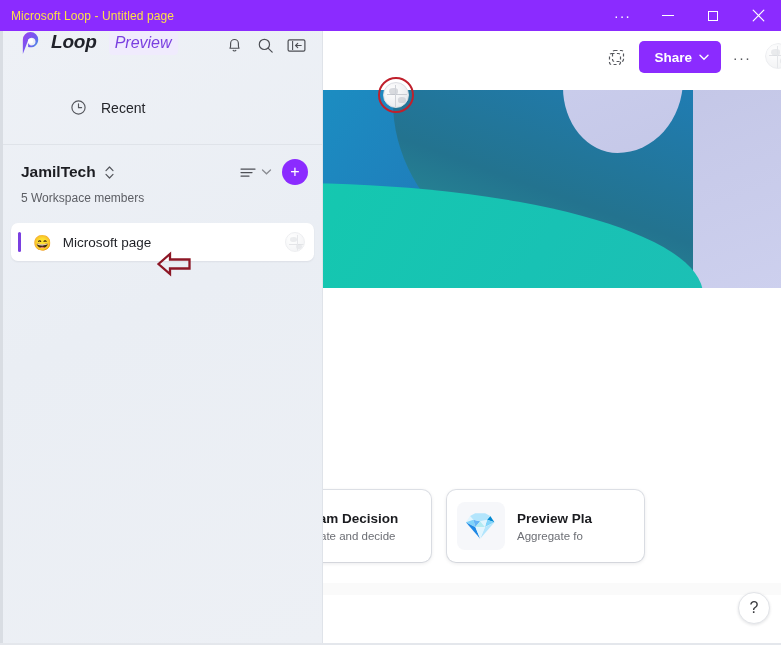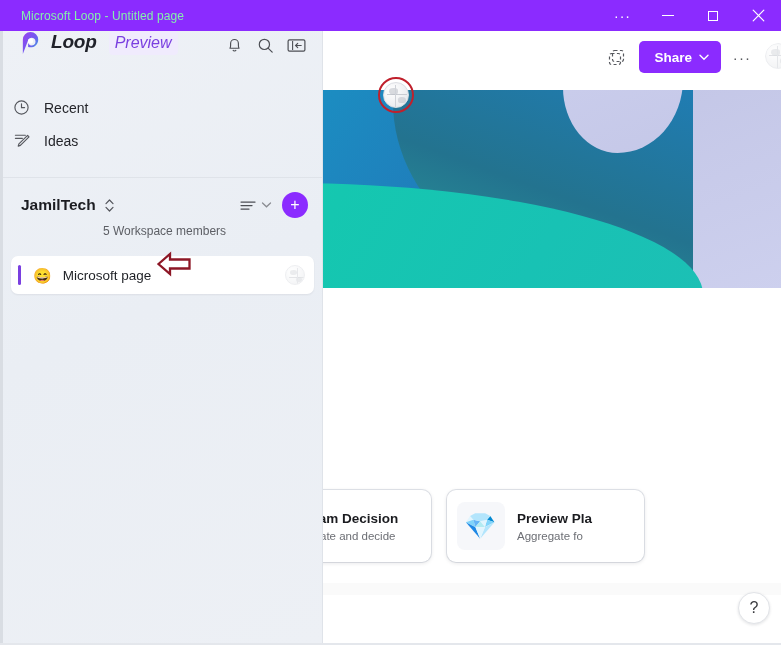--- a/index.html
+++ b/index.html
@@ -18,23 +18,23 @@
 
   
   .titlebar {
     position: absolute; left: 0; top: 0;
     width: 781px; height: 31px;
     background: #8b2bff;
     display: flex; align-items: center;
     z-index: 60;
   }
   .titlebar-title {
-    margin-left: 21px;
+    margin-left: 11px;
     font-size: 12px;
-    color: #86efac;
+    color: #fde047;
     letter-spacing: 0.1px;
     white-space: nowrap;
   }
   .titlebar-controls {
     margin-left: auto;
     display: flex; align-items: stretch; height: 31px;
   }
   .tb-btn {
     width: 45px; height: 31px;
     display: flex; align-items: center; justify-content: center;
@@ -332,21 +332,21 @@
     margin-left: auto;
     display: flex; align-items: center; gap: 3px;
   }
   .sb-icon-btn {
     width: 28px; height: 28px;
     display: flex; align-items: center; justify-content: center;
     color: #4c4e54;
     cursor: pointer;
   }
 
-  .sb-nav { margin-top: 16px; padding: 0 1px; }
+  .sb-nav { margin-top: 16px; padding: 0 10px; margin-left: 48px; }
   .sb-nav-item {
     height: 33px;
     display: flex; align-items: center;
     gap: 13px;
     padding-left: 8px;
     border-radius: 6px;
     cursor: pointer;
   }
   .sb-nav-icon {
     width: 19px; height: 19px;
@@ -360,21 +360,20 @@
 
   .sb-divider {
     margin: 20px 0 0 0;
     height: 1px;
     background: #dfe3e9;
   }
 
   .ws-block {
     padding: 14px 14px 0 18px;
     position: relative;
-    text-align: center;
   }
   .ws-row1 {
     display: flex; align-items: center;
   }
   .ws-name {
     font-size: 15.5px; font-weight: bold; color: #1c1d22;
   }
   .ws-swap {
     margin-left: 7px;
     width: 14px; height: 16px;
@@ -566,29 +565,20 @@
 
     <div class="sb-nav">
       <div class="sb-nav-item">
         <span class="sb-nav-icon">
           <svg width="17" height="17" viewBox="0 0 17 17" fill="none">
             <circle cx="8.5" cy="8.5" r="6.6" stroke="#55575d" stroke-width="1.15"></circle>
             <path d="M8.5 4.8 V8.6 H11.6" stroke="#55575d" stroke-width="1.15" stroke-linecap="round" fill="none"></path>
           </svg>
         </span>
         <span class="sb-nav-label">Recent</span>
-      </div>
-      <div class="sb-nav-item">
-        <span class="sb-nav-icon">
-          <svg width="18" height="18" viewBox="0 0 18 18" fill="none">
-            <path d="M2.4 3.2 H12.4 M2.4 6.3 H9.4" stroke="#55575d" stroke-width="1.15" stroke-linecap="round"></path>
-            <path d="M14.6 3.4 L16.0 4.8 L7.4 13.4 L5.2 14.1 L5.9 11.9 Z" stroke="#55575d" stroke-width="1.15" fill="none" stroke-linejoin="round"></path>
-          </svg>
-        </span>
-        <span class="sb-nav-label">Ideas</span>
       </div>
     </div>
 
     <div class="sb-divider"></div>
 
     <div class="ws-block">
       <div class="ws-row1">
         <span class="ws-name">JamilTech</span>
         <span class="ws-swap">
           <svg width="11" height="15" viewBox="0 0 11 15" fill="none">

